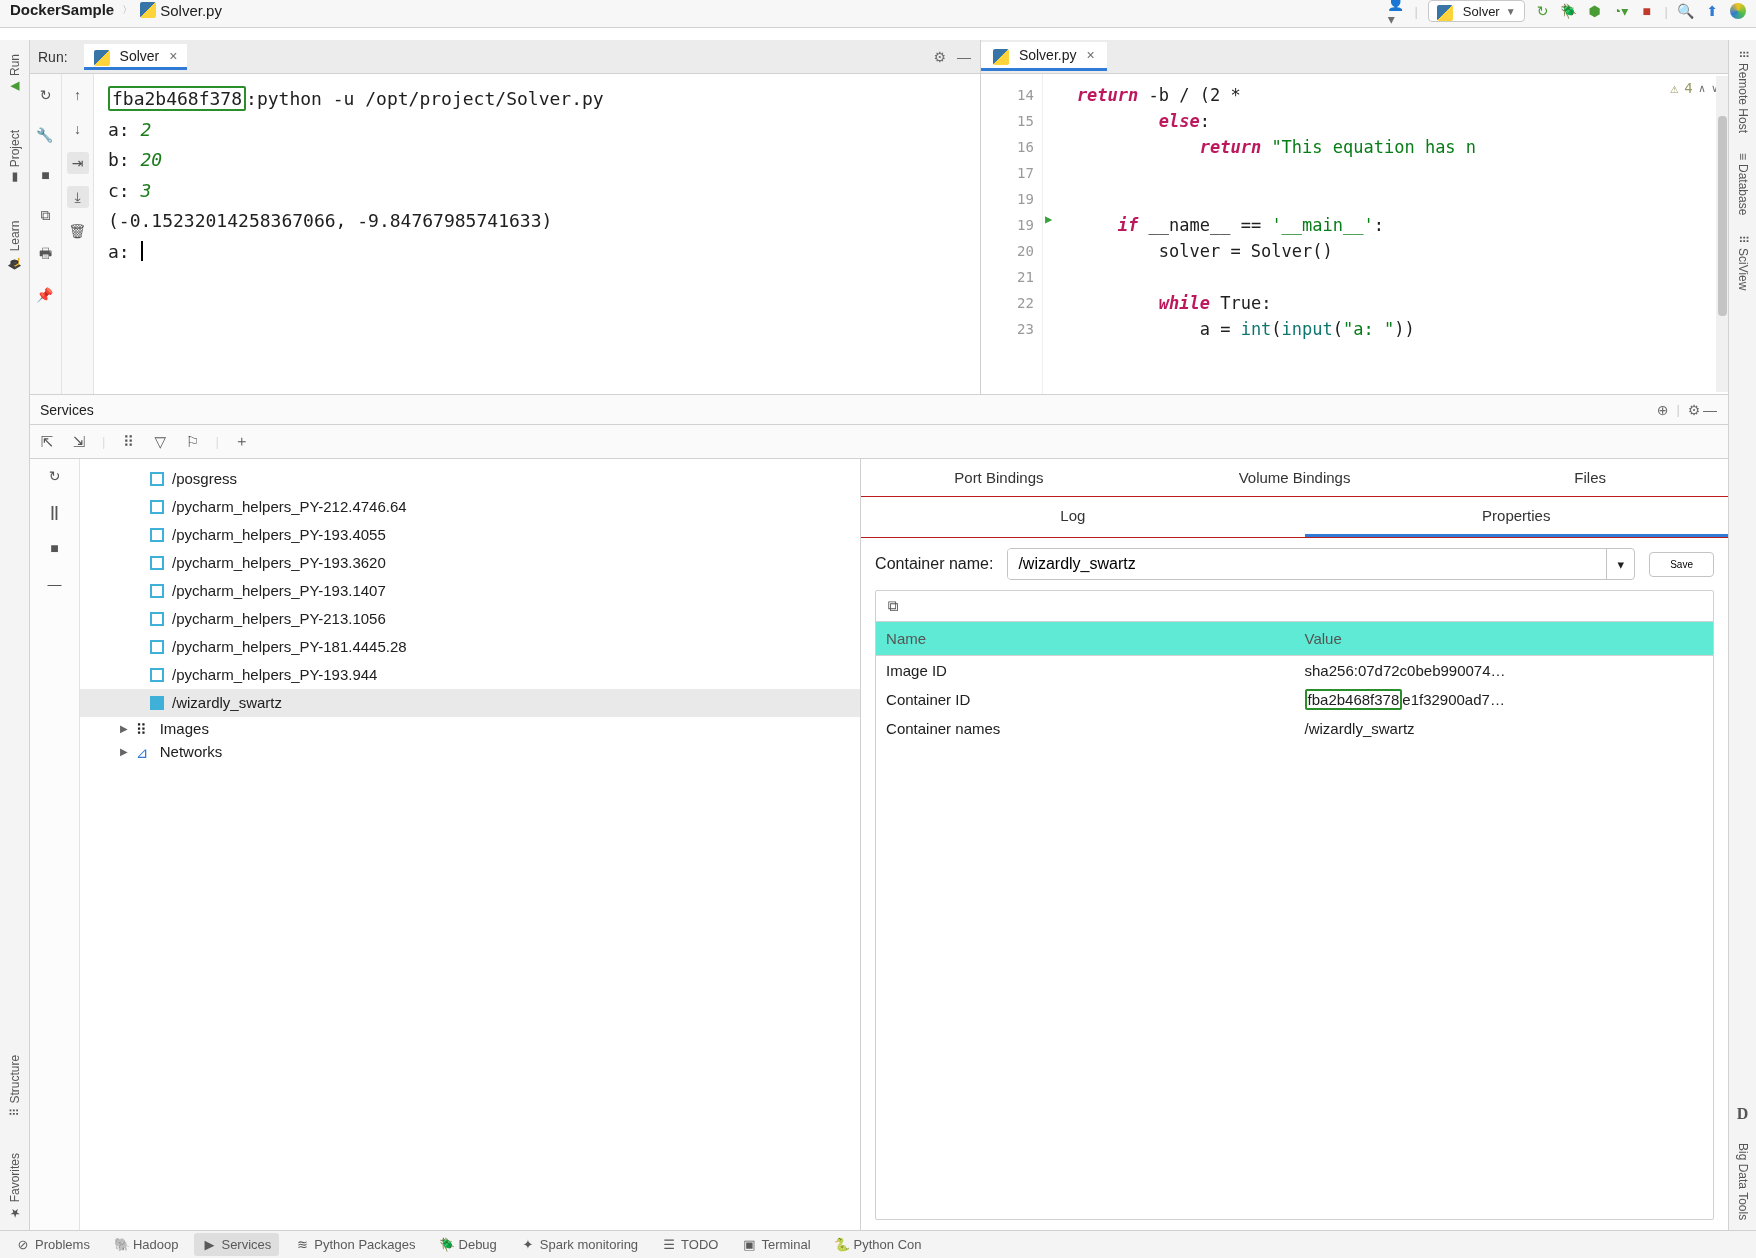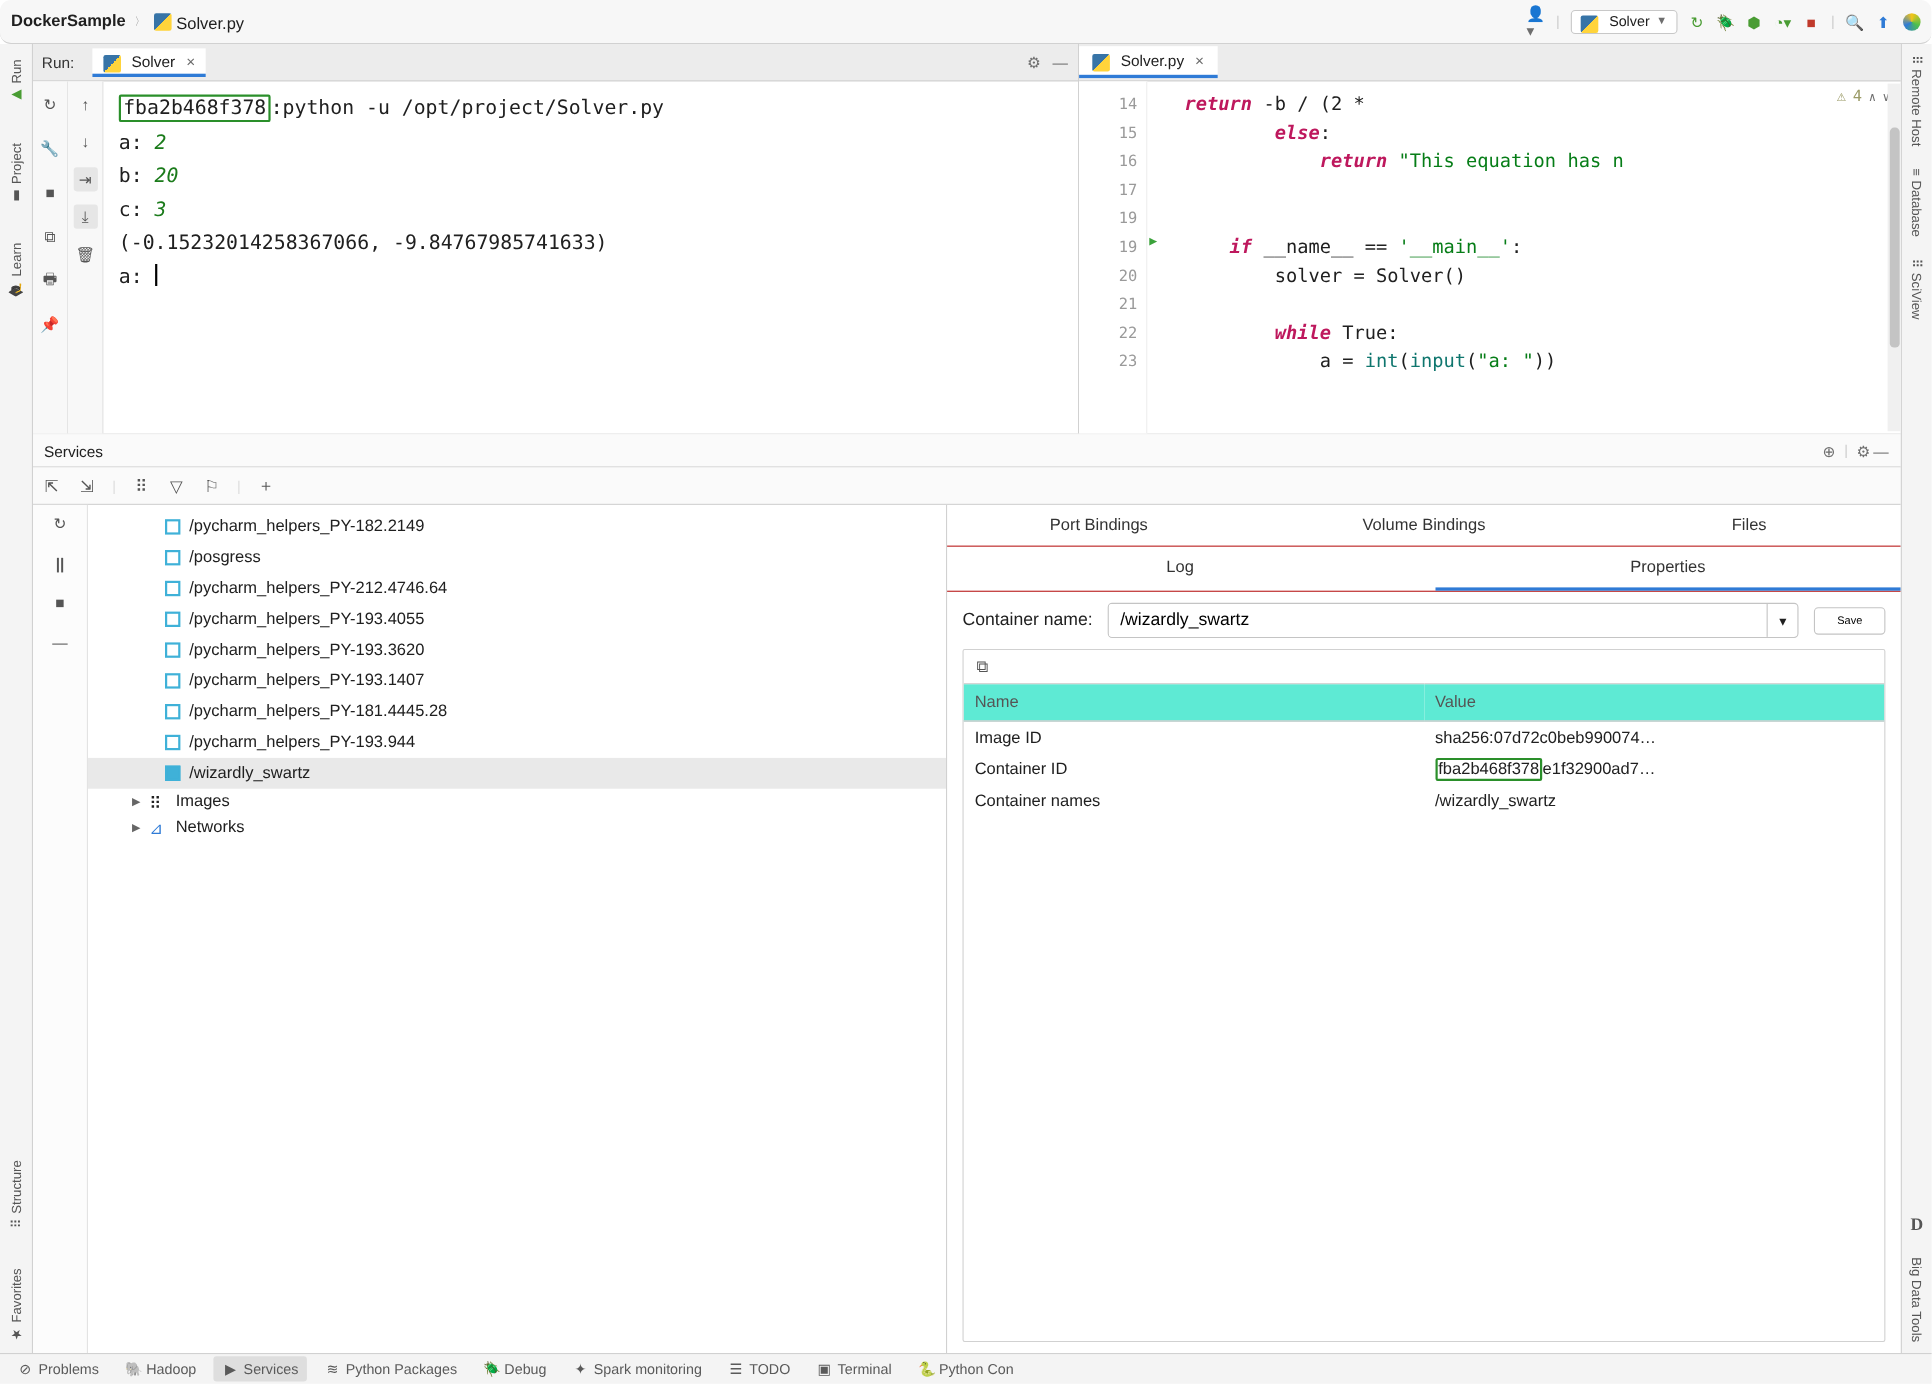--- a/index.html
+++ b/index.html
@@ -1,20 +1,20 @@
 <!DOCTYPE html>
 <html><head>
 <meta charset="utf-8">
 <style>
   * { box-sizing: border-box; margin: 0; padding: 0; }
   html, body { width: 100%; height: 100%; font-family: -apple-system, "Segoe UI", sans-serif; font-size: 13px; color: #202020; background: #fff; overflow: hidden; }
   .mono { font-family: "Menlo","Consolas",monospace; }
 
   
-  .topbar { height: 40px; border-bottom: 1px solid #d1d1d1; display:flex; align-items:center; padding:0 10px; background:#f7f7f7;border-radius:10px;}
+  .topbar { height: 28px; border-bottom: 1px solid #d1d1d1; display:flex; align-items:flex-start; padding:0 10px; background:#f7f7f7;}
   .topbar .spacer { flex:1; }
   .crumb { display:flex; align-items:center; gap:8px; font-size:15px; }
   .crumb .proj { font-weight:600; }
   .crumb .sep { color:#999; font-size:10px; }
   .py-ico { display:inline-block; width:16px; height:16px; background: linear-gradient(135deg,#3774a7 0 50%,#ffd43b 50% 100%); border-radius:2px; margin-right:4px; position:relative; top:2px;}
   .top-right { display:flex; align-items:center; gap:10px; }
   .run-config { display:flex; align-items:center; gap:6px; border:1px solid #c8c8c8; border-radius:4px; padding:2px 8px; background:#fff;}
   .tb-ico { width:16px; height:16px; display:inline-flex; align-items:center; justify-content:center; font-size:14px;}
   .green { color:#499C33; } .red { color:#c0392b;} .gray{color:#6e6e6e;} .blue{color:#2f7bd6;}
 
@@ -260,43 +260,43 @@
         <span class="svc-ico">＋</span>
       </div>
       <div class="services-body">
         <div class="svc-left">
           <span class="btn-ico green">↻</span>
           <span class="btn-ico gray" style="font-weight:700">||</span>
           <span class="btn-ico red">■</span>
           <span class="btn-ico gray">—</span>
         </div>
         <div class="svc-tree" id="svc-tree">
-        <div class="row">
-              <span class="ic"></span>
-              <span>/pycharm_helpers_PY-182.2149</span>
-            </div>
             <div class="row">
               <span class="ic"></span>
               <span>/posgress</span>
             </div>
             <div class="row">
               <span class="ic"></span>
               <span>/pycharm_helpers_PY-212.4746.64</span>
             </div>
             <div class="row">
               <span class="ic"></span>
               <span>/pycharm_helpers_PY-193.4055</span>
             </div>
             <div class="row">
               <span class="ic"></span>
               <span>/pycharm_helpers_PY-193.3620</span>
             </div>
             <div class="row">
               <span class="ic"></span>
               <span>/pycharm_helpers_PY-193.1407</span>
+            </div>
+            <div class="row">
+              <span class="ic"></span>
+              <span>/pycharm_helpers_PY-213.1056</span>
             </div>
             <div class="row">
               <span class="ic"></span>
               <span>/pycharm_helpers_PY-181.4445.28</span>
             </div>
             <div class="row">
               <span class="ic"></span>
               <span>/pycharm_helpers_PY-193.944</span>
             </div>
             <div class="row sel">

